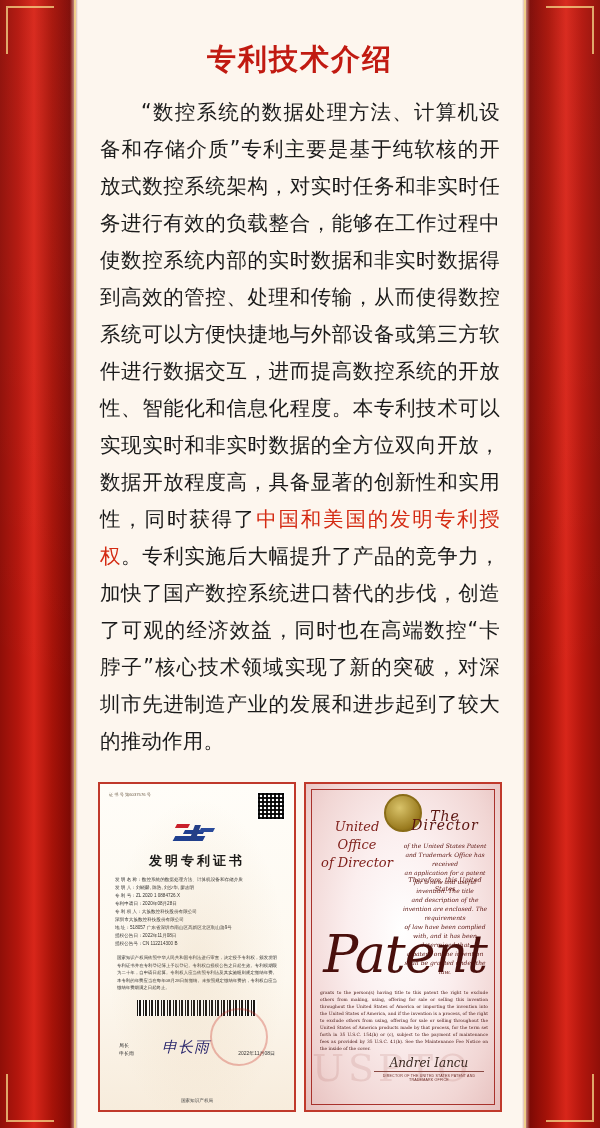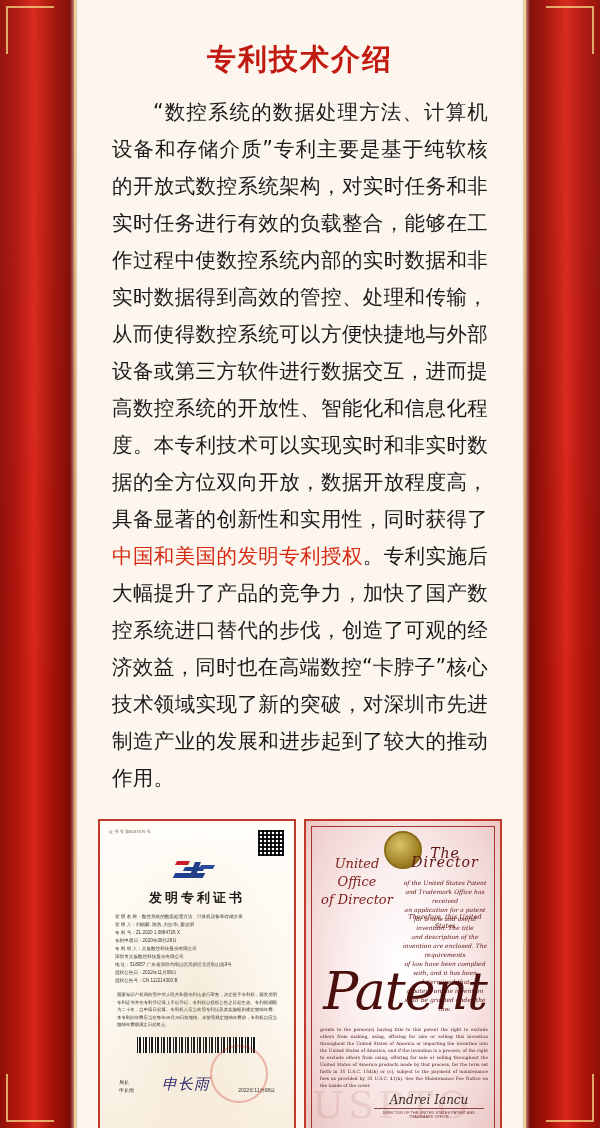--- a/index.html
+++ b/index.html
@@ -67,21 +67,21 @@
     font-family: "DejaVu Sans", "Liberation Sans", sans-serif;
   }
 
   .body-text {
     color: #1b1b1b;
     font-size: 20.5px;
     line-height: 37px;
     text-align: justify;
     text-justify: inter-ideograph;
     letter-spacing: 0.2px;
-    margin: 0 20px;
+    margin: 0 8px;
     font-family: "DejaVu Sans", "Liberation Sans", sans-serif;
   }
   .body-text .indent { display: inline-block; width: 2em; }
   .hl { color: #d42a12; }
 
   .certs {
     display: flex;
     justify-content: space-between;
     margin-top: 22px;
     padding: 0 6px;

